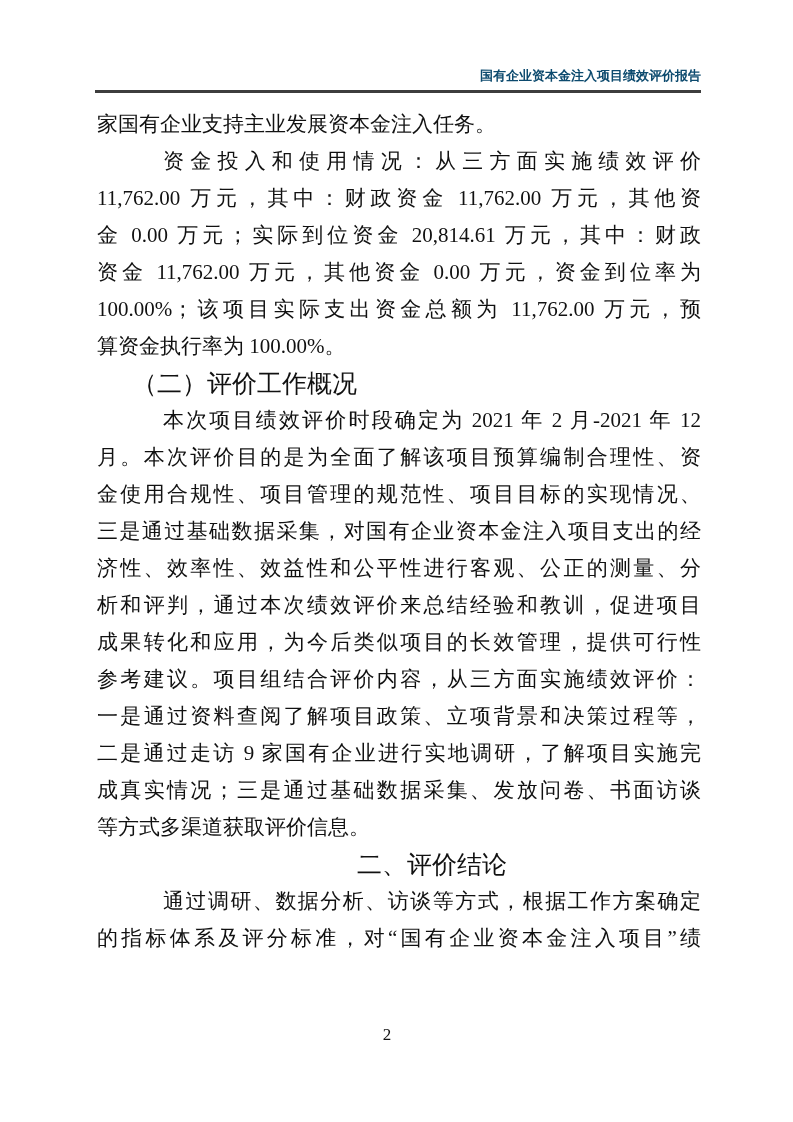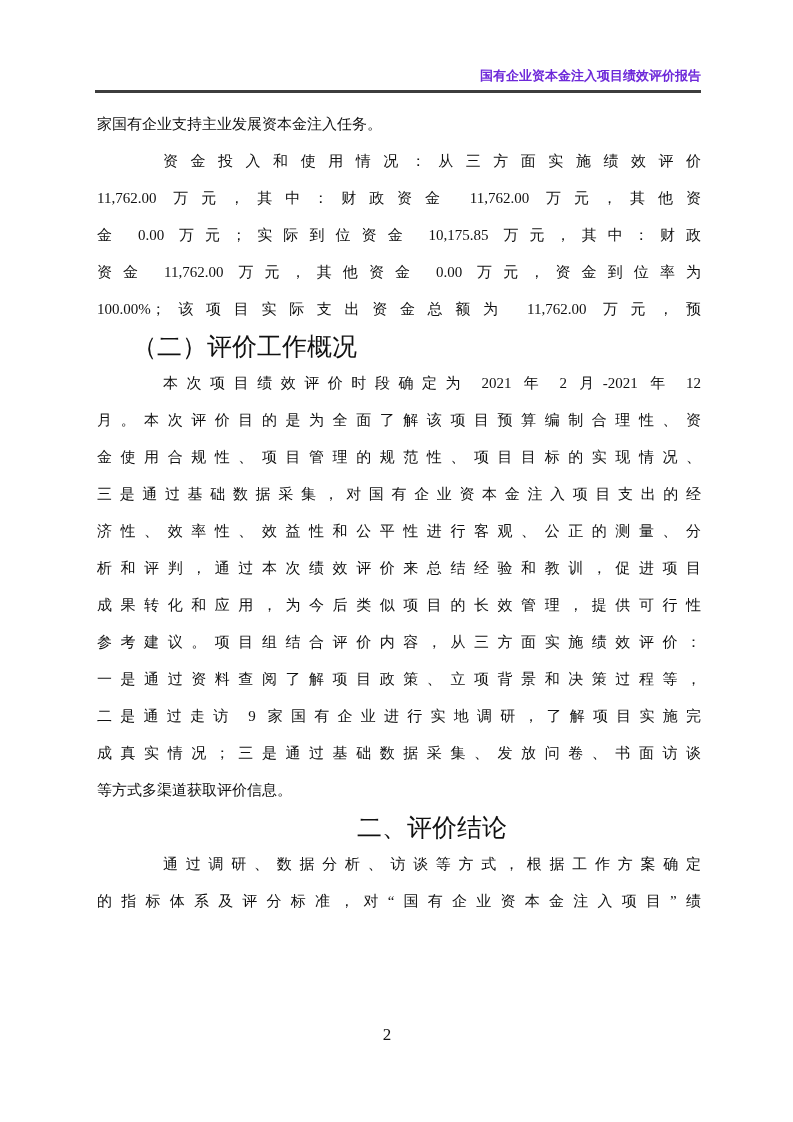--- a/index.html
+++ b/index.html
@@ -23,38 +23,38 @@
     left: 95px;
     top: 66px;
     width: 606px;
   }
   .page-header .title {
     text-align: right;
     font-family: "Liberation Sans", "DejaVu Sans", sans-serif;
     font-weight: bold;
     font-size: 13px;
     line-height: 20px;
-    color: #6d28d9;
+    color: #0c4a6e;
   }
   .page-header .rule {
     margin-top: 4px;
     height: 2.5px;
     background: #3d3d3d;
   }
   
   .doc-body {
     position: absolute;
     left: 97px;
     top: 106px;
     width: 604px;
   }
   .line {
     height: 37px;
     line-height: 37px;
-    font-size: 15px;
+    font-size: 21px;
     white-space: nowrap;
     overflow: visible;
     text-align: left;
   }
   .line.j {
     text-align: justify;
     text-align-last: justify;
   }
   .line.li { text-indent: 66px; text-align: center; }   
   .line.hi { text-indent: 35px; }   
@@ -82,23 +82,24 @@
 
   <div class="page-header">
     <div class="title">国有企业资本金注入项目绩效评价报告</div>
     <div class="rule"></div>
   </div>
 
   <div class="doc-body">
     <div class="line">家国有企业支持主业发展资本金注入任务。</div>
     <div class="line li j">资金投入和使用情况：从三方面实施绩效评价</div>
     <div class="line j">11,762.00 万元，其中：财政资金 11,762.00 万元，其他资</div>
-    <div class="line j">金 0.00 万元；实际到位资金 10,175.85 万元，其中：财政</div>
+    <div class="line j">金 0.00 万元；实际到位资金 20,814.61 万元，其中：财政</div>
     <div class="line j">资金 11,762.00 万元，其他资金 0.00 万元，资金到位率为</div>
     <div class="line j">100.00%；该项目实际支出资金总额为 11,762.00 万元，预</div>
+    <div class="line">算资金执行率为 100.00%。</div>
     <div class="line h hi">（二）评价工作概况</div>
     <div class="line li j">本次项目绩效评价时段确定为 2021 年 2 月-2021 年 12</div>
     <div class="line j">月。本次评价目的是为全面了解该项目预算编制合理性、资</div>
     <div class="line j">金使用合规性、项目管理的规范性、项目目标的实现情况、</div>
     <div class="line j">三是通过基础数据采集，对国有企业资本金注入项目支出的经</div>
     <div class="line j">济性、效率性、效益性和公平性进行客观、公正的测量、分</div>
     <div class="line j">析和评判，通过本次绩效评价来总结经验和教训，促进项目</div>
     <div class="line j">成果转化和应用，为今后类似项目的长效管理，提供可行性</div>
     <div class="line j">参考建议。项目组结合评价内容，从三方面实施绩效评价：</div>
     <div class="line j">一是通过资料查阅了解项目政策、立项背景和决策过程等，</div>

